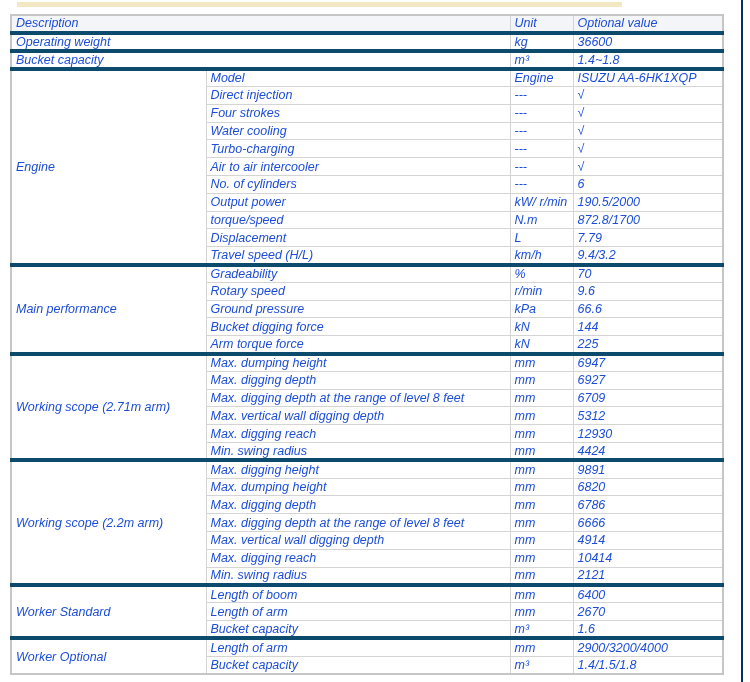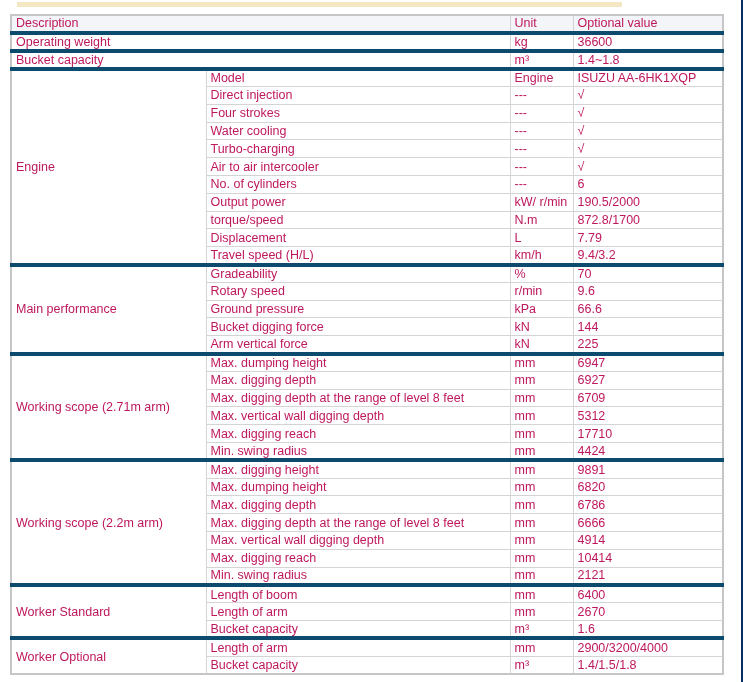--- a/index.html
+++ b/index.html
@@ -33,21 +33,22 @@
   }
   table.spec {
     position: absolute;
     left: 10px;
     top: 14px;
     width: 712px;
     border-collapse: collapse;
     table-layout: fixed;
     border: 2px solid #c6c6c6;
     font-size: 12.5px;
-    color: #be185d;
+    color: #1d4ed8;
+    font-style: italic;
   }
   table.spec td {
     border: 1px solid #d4d4d4;
     padding: 0 3px 0 4px;
     white-space: nowrap;
     overflow: hidden;
     vertical-align: middle;
     font-weight: 400;
   }
   table.spec tr {
@@ -165,21 +166,21 @@
           <td>Ground pressure</td>
           <td>kPa</td>
           <td>66.6</td>
         </tr>
         <tr>
           <td>Bucket digging force</td>
           <td>kN</td>
           <td>144</td>
         </tr>
         <tr>
-          <td>Arm vertical force</td>
+          <td>Arm torque force</td>
           <td>kN</td>
           <td>225</td>
         </tr>
         <tr class="section-row">
           <td rowspan="6" class="group-label">Working scope (2.71m arm)</td>
           <td>Max. dumping height</td>
           <td>mm</td>
           <td>6947</td>
         </tr>
         <tr>
@@ -193,21 +194,21 @@
           <td>6709</td>
         </tr>
         <tr>
           <td>Max. vertical wall digging depth</td>
           <td>mm</td>
           <td>5312</td>
         </tr>
         <tr>
           <td>Max. digging reach</td>
           <td>mm</td>
-          <td>17710</td>
+          <td>12930</td>
         </tr>
         <tr>
           <td>Min. swing radius</td>
           <td>mm</td>
           <td>4424</td>
         </tr>
         <tr class="section-row">
           <td rowspan="7" class="group-label">Working scope (2.2m arm)</td>
           <td>Max. digging height</td>
           <td>mm</td>

